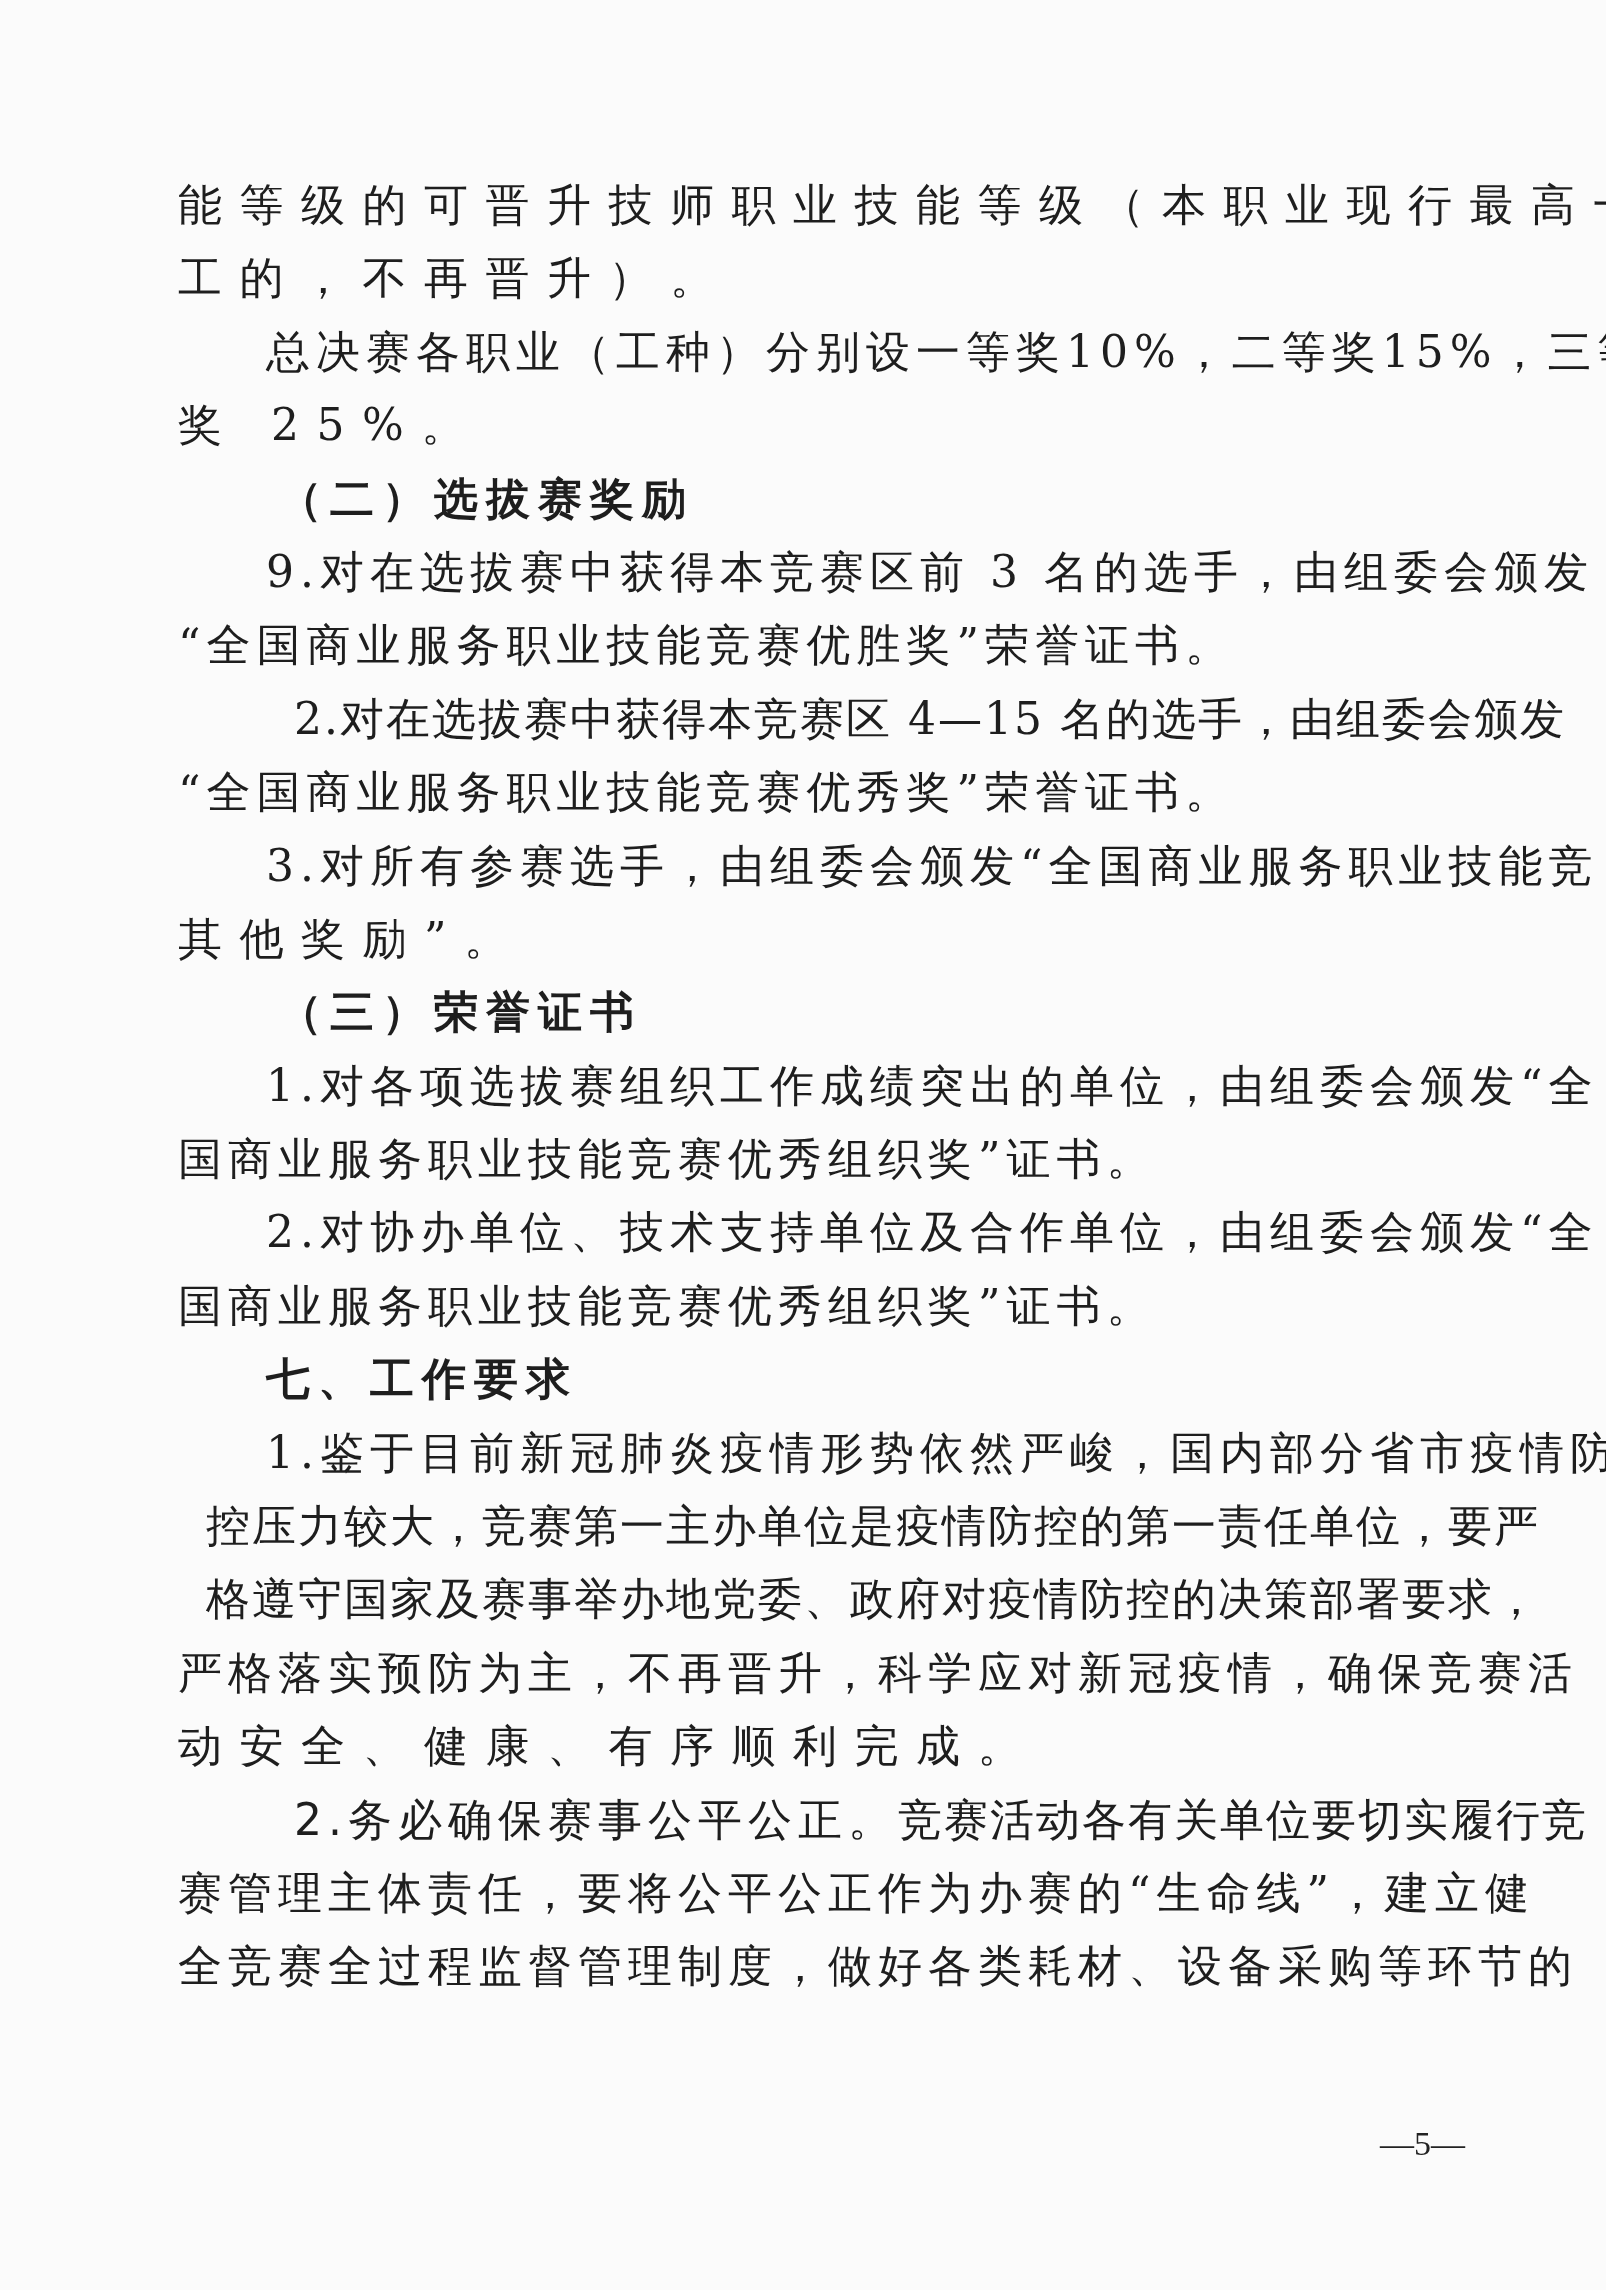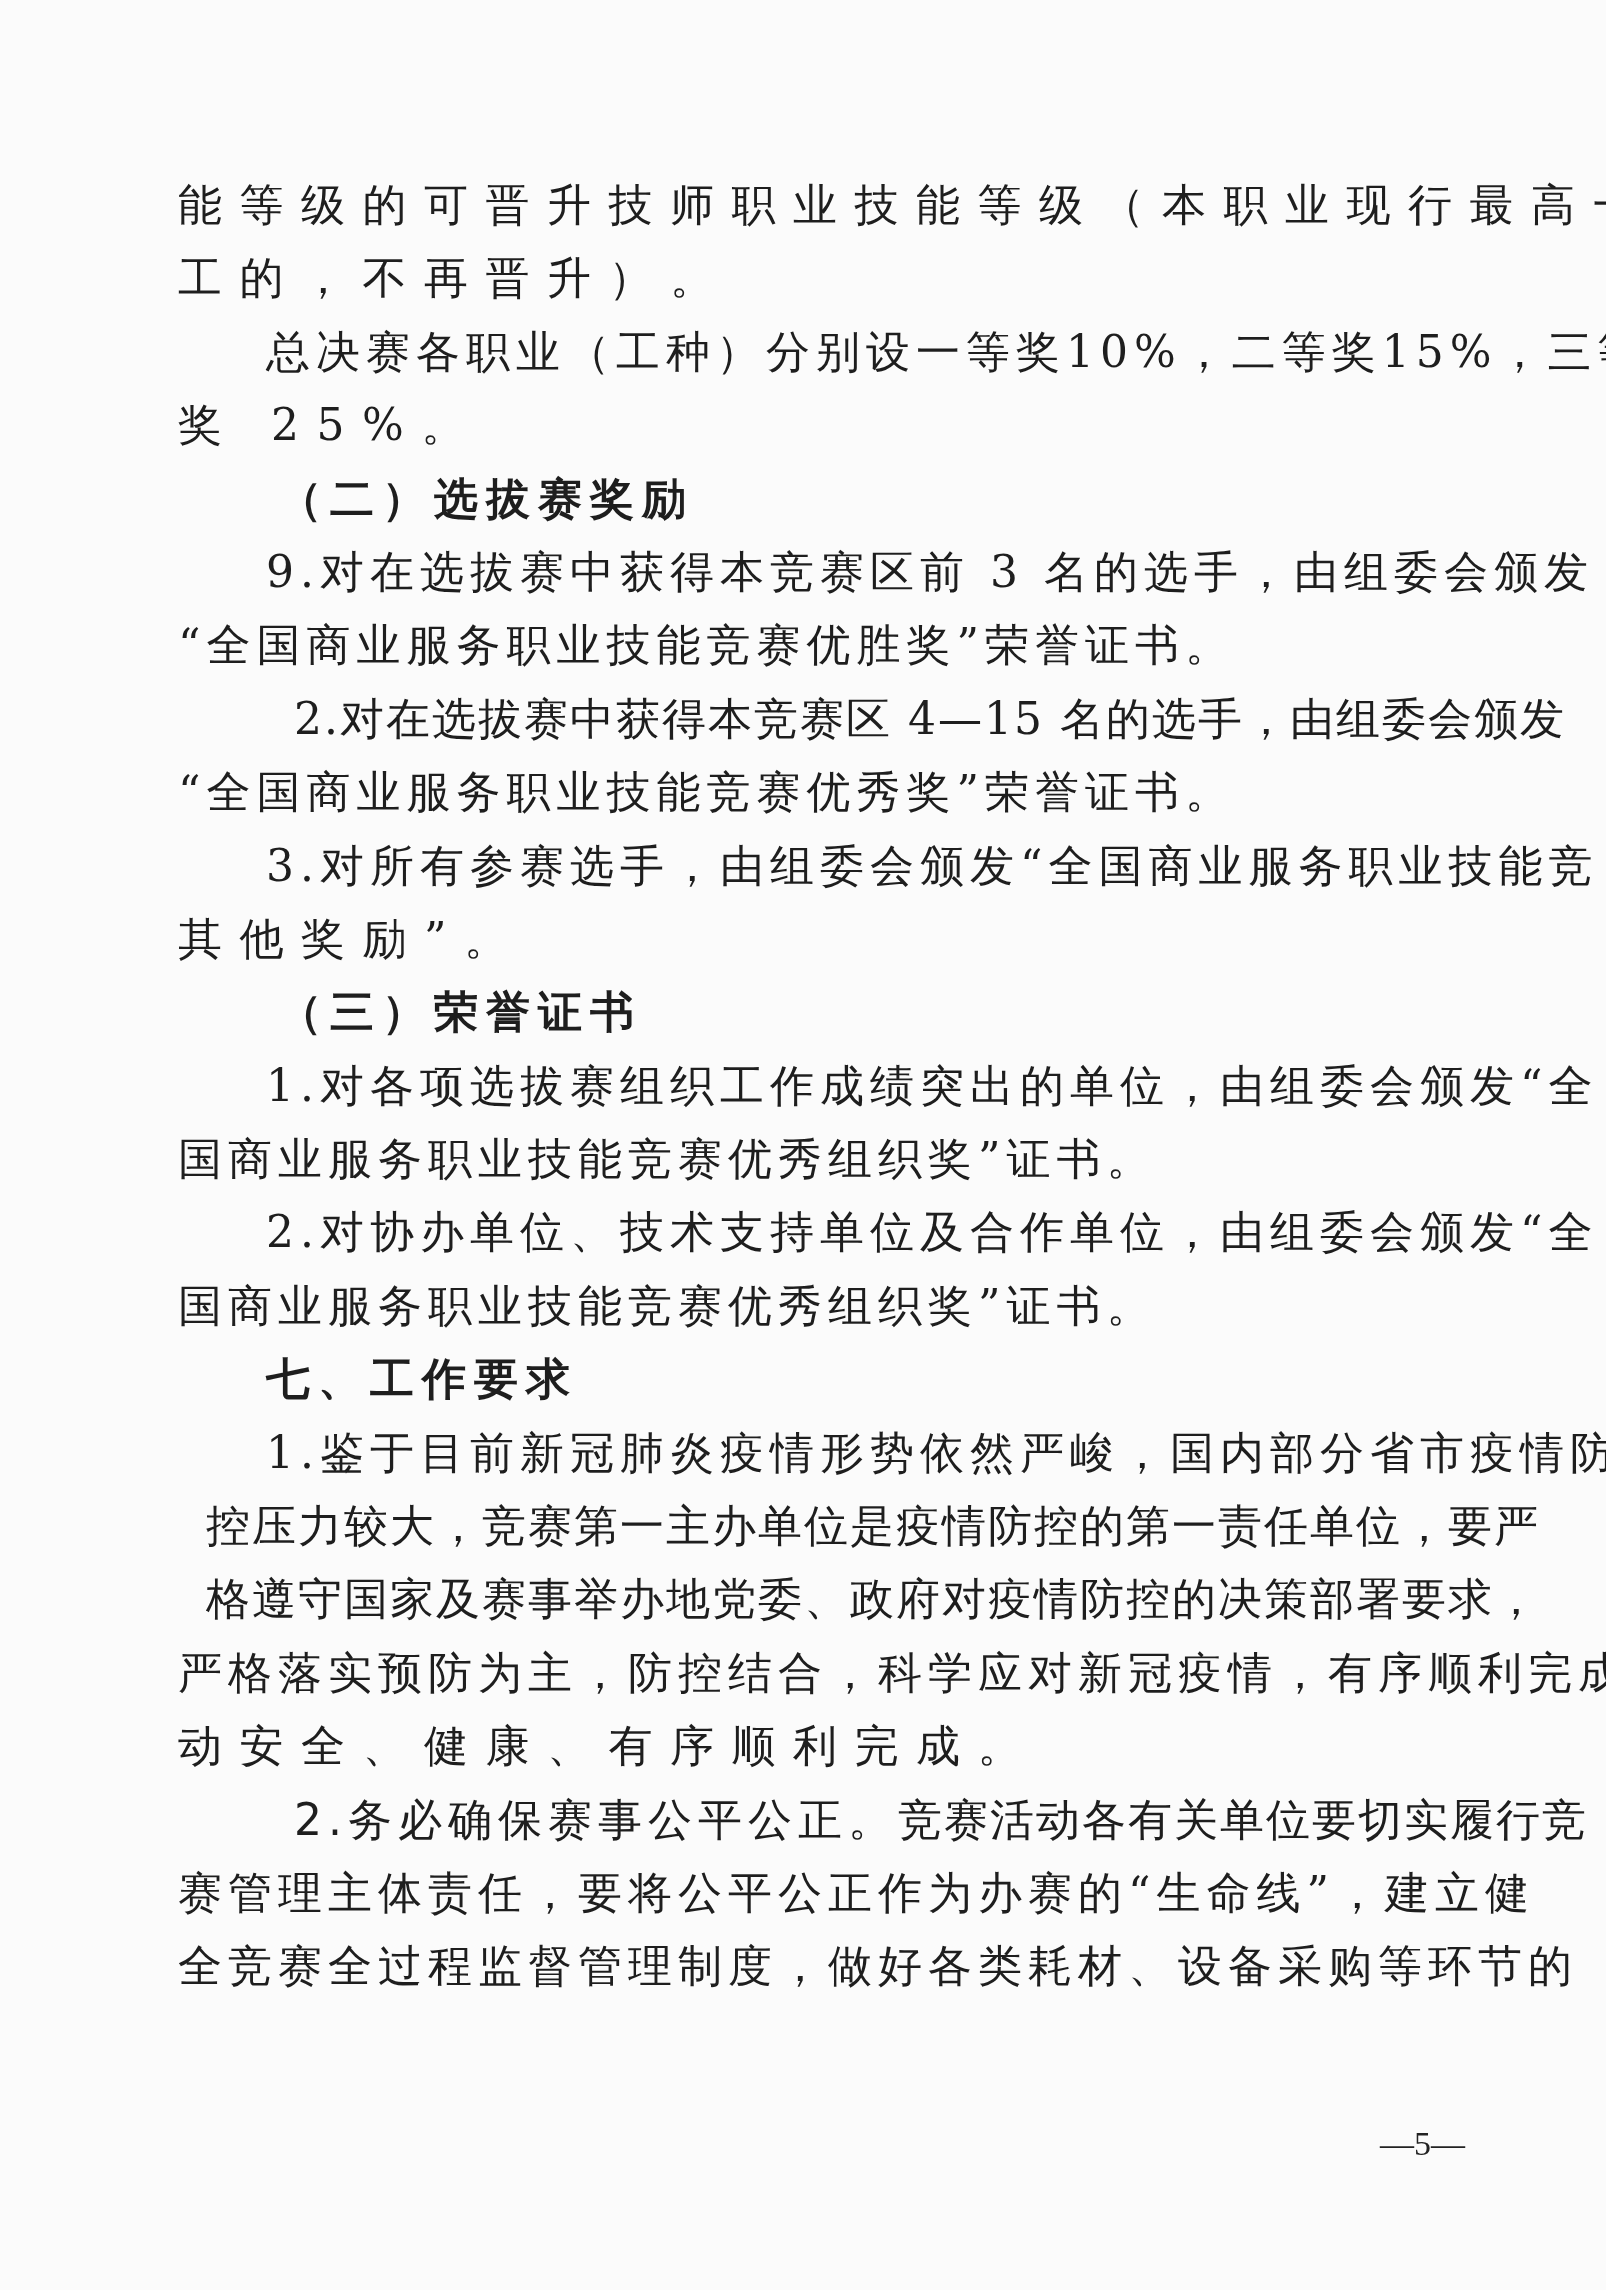--- a/index.html
+++ b/index.html
@@ -74,21 +74,21 @@
   <div class="line tight">国商业服务职业技能竞赛优秀组织奖”证书。</div>
 
   <div class="line indent tight">2.对协办单位、技术支持单位及合作单位，由组委会颁发“全</div>
   <div class="line tight">国商业服务职业技能竞赛优秀组织奖”证书。</div>
 
   <div class="line heading h1">七、工作要求</div>
 
   <div class="line indent tight">1.鉴于目前新冠肺炎疫情形势依然严峻，国内部分省市疫情防</div>
   <div class="line tighter">控压力较大，竞赛第一主办单位是疫情防控的第一责任单位，要严</div>
   <div class="line tighter">格遵守国家及赛事举办地党委、政府对疫情防控的决策部署要求，</div>
-  <div class="line tight">严格落实预防为主，防控结合，科学应对新冠疫情，有序顺利完成</div>
+  <div class="line tight">严格落实预防为主，不再晋升，科学应对新冠疫情，确保竞赛活</div>
   <div class="line">动安全、健康、有序顺利完成。</div>
 
   <div class="line indent tighter">
     <span class="bold">2.务必确保赛事公平公正。</span><span>竞赛活动各有关单位要切实履行竞</span>
   </div>
   <div class="line tight">赛管理主体责任，要将公平公正作为办赛的“生命线”，建立健</div>
   <div class="line tight">全竞赛全过程监督管理制度，做好各类耗材、设备采购等环节的</div>
 </div>
 
 <div class="page-number">—5—</div>

